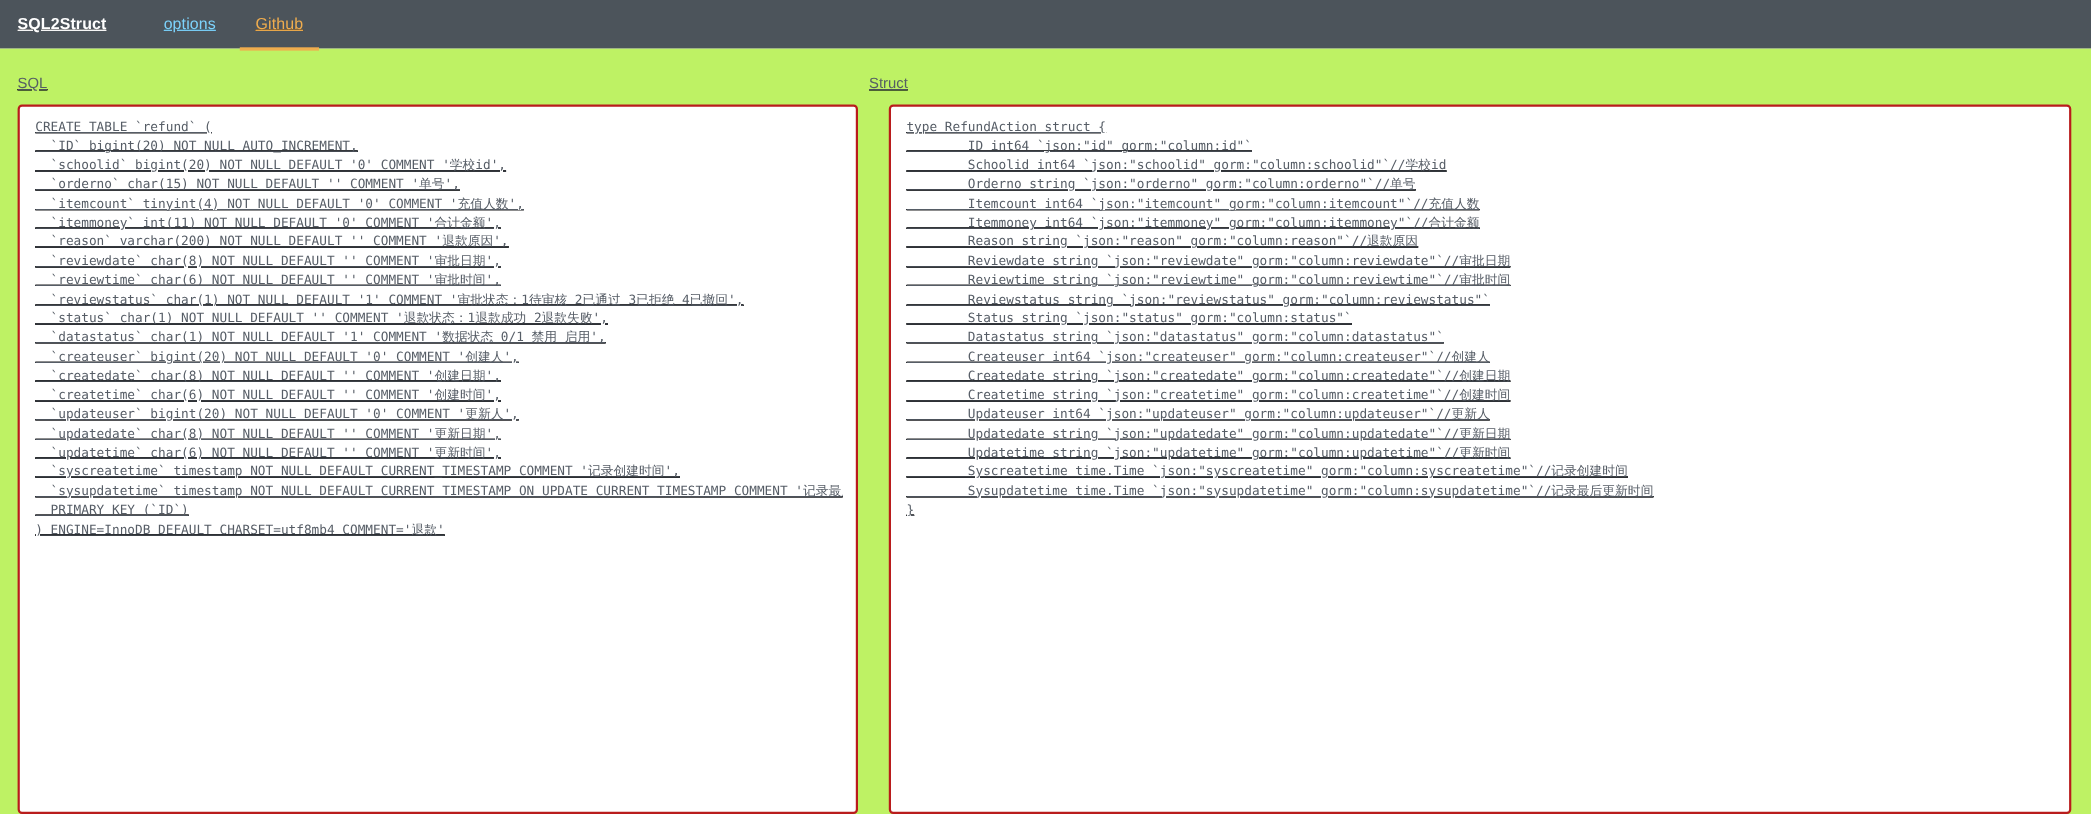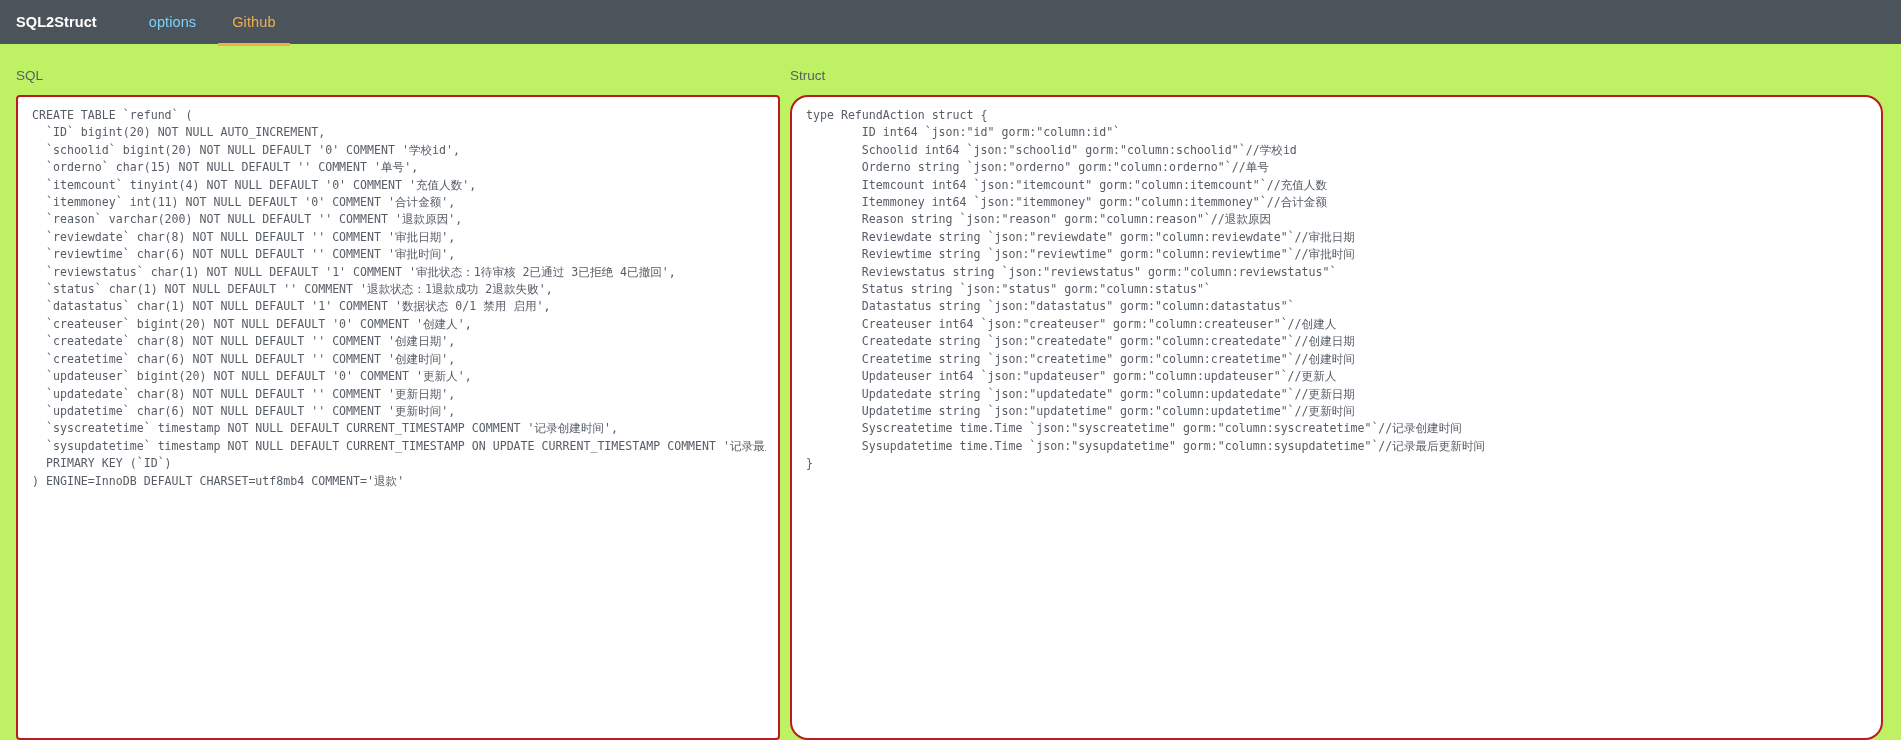--- a/index.html
+++ b/index.html
@@ -1,16 +1,16 @@
 <!DOCTYPE html>
 <html><head>
 <meta charset="utf-8">
 <title>SQL2Struct</title>
 <style>
-  * { box-sizing: border-box; }
+  * { box-sizing: border-box; text-decoration: underline; }
   html, body {
     margin: 0;
     padding: 0;
     width: 1901px;
     height: 740px;
     background: #ffffff;
     font-family: "Liberation Sans", sans-serif;
     overflow: hidden;
   }
 
@@ -102,21 +102,21 @@
     font-family: "DejaVu Sans Mono", "Liberation Mono", monospace;
     font-size: 11.6px;
     line-height: 17.4px;
     color: #565d66;
     white-space: pre;
     overflow: hidden;
     letter-spacing: 0px;
     tab-size: 4;
   }
   .codebox-left { margin-left: 0; }
-  .codebox-right { margin-left: 0; border-radius: 18px; }
+  .codebox-right { margin-left: 18px; }
 </style>
 </head>
 <body>
 
 <div class="navbar">
   <div class="nav-item nav-brand">
     <span>SQL2Struct</span>
   </div>
   <div class="nav-item">
     <span>options</span>

